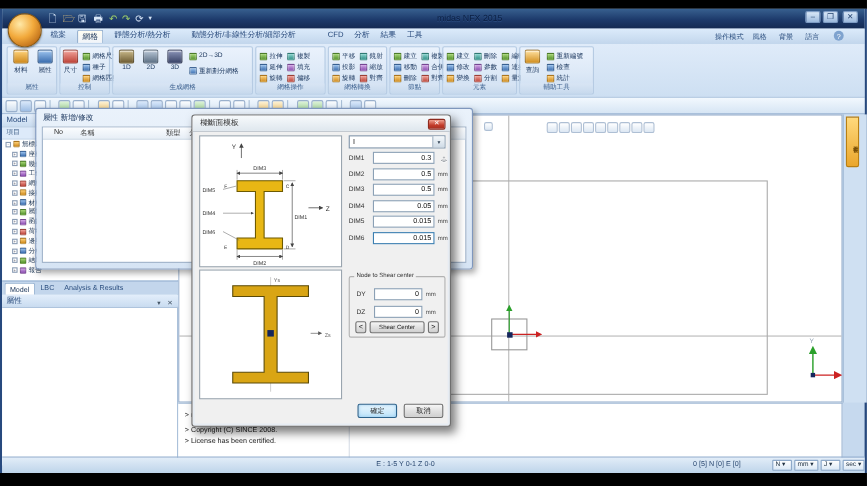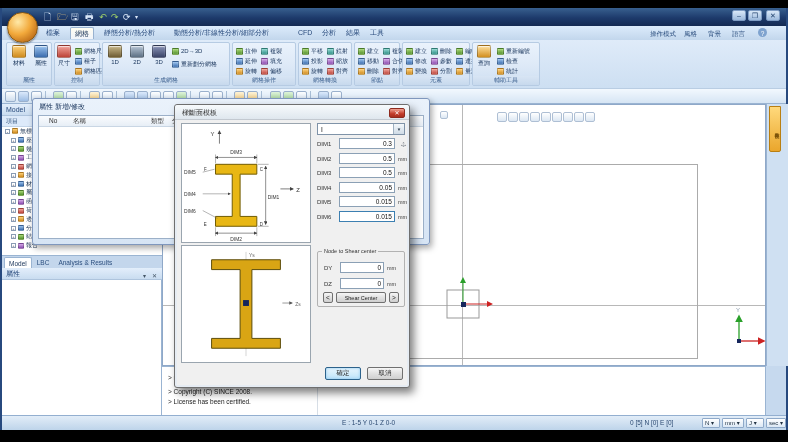--- a/index.html
+++ b/index.html
@@ -126,20 +126,21 @@
 
   <div id="titlebar">
     <span class="qat" style="left:42px">🗋</span>
     <span class="qat" style="left:55px;color:#f3cf7e">🗁</span>
     <span class="qat" style="left:69px">🖫</span>
     <span class="qat" style="left:83px">🖶</span>
     <span class="qat" style="left:97px;color:#9fd06a">↶</span>
     <span class="qat" style="left:109px;color:#9fd06a">↷</span>
     <span class="qat" style="left:121px">⟳</span>
     <span class="qat" style="left:133px;font-size:6px">▾</span>
+    <div id="title-text">midas NFX 2015</div>
     <div class="winbtn" style="right:40px">–</div>
     <div class="winbtn" style="right:24px">❐</div>
     <div class="winbtn" style="right:6px">✕</div>
   </div>
   <div id="logo"></div>
 
   <div id="tabrow">
     <span class="rtab" style="left:40px">檔案</span>
     <span class="rtab sel" style="left:68px">網格</span>
     <span class="rtab" style="left:98px">靜態分析/熱分析</span>

